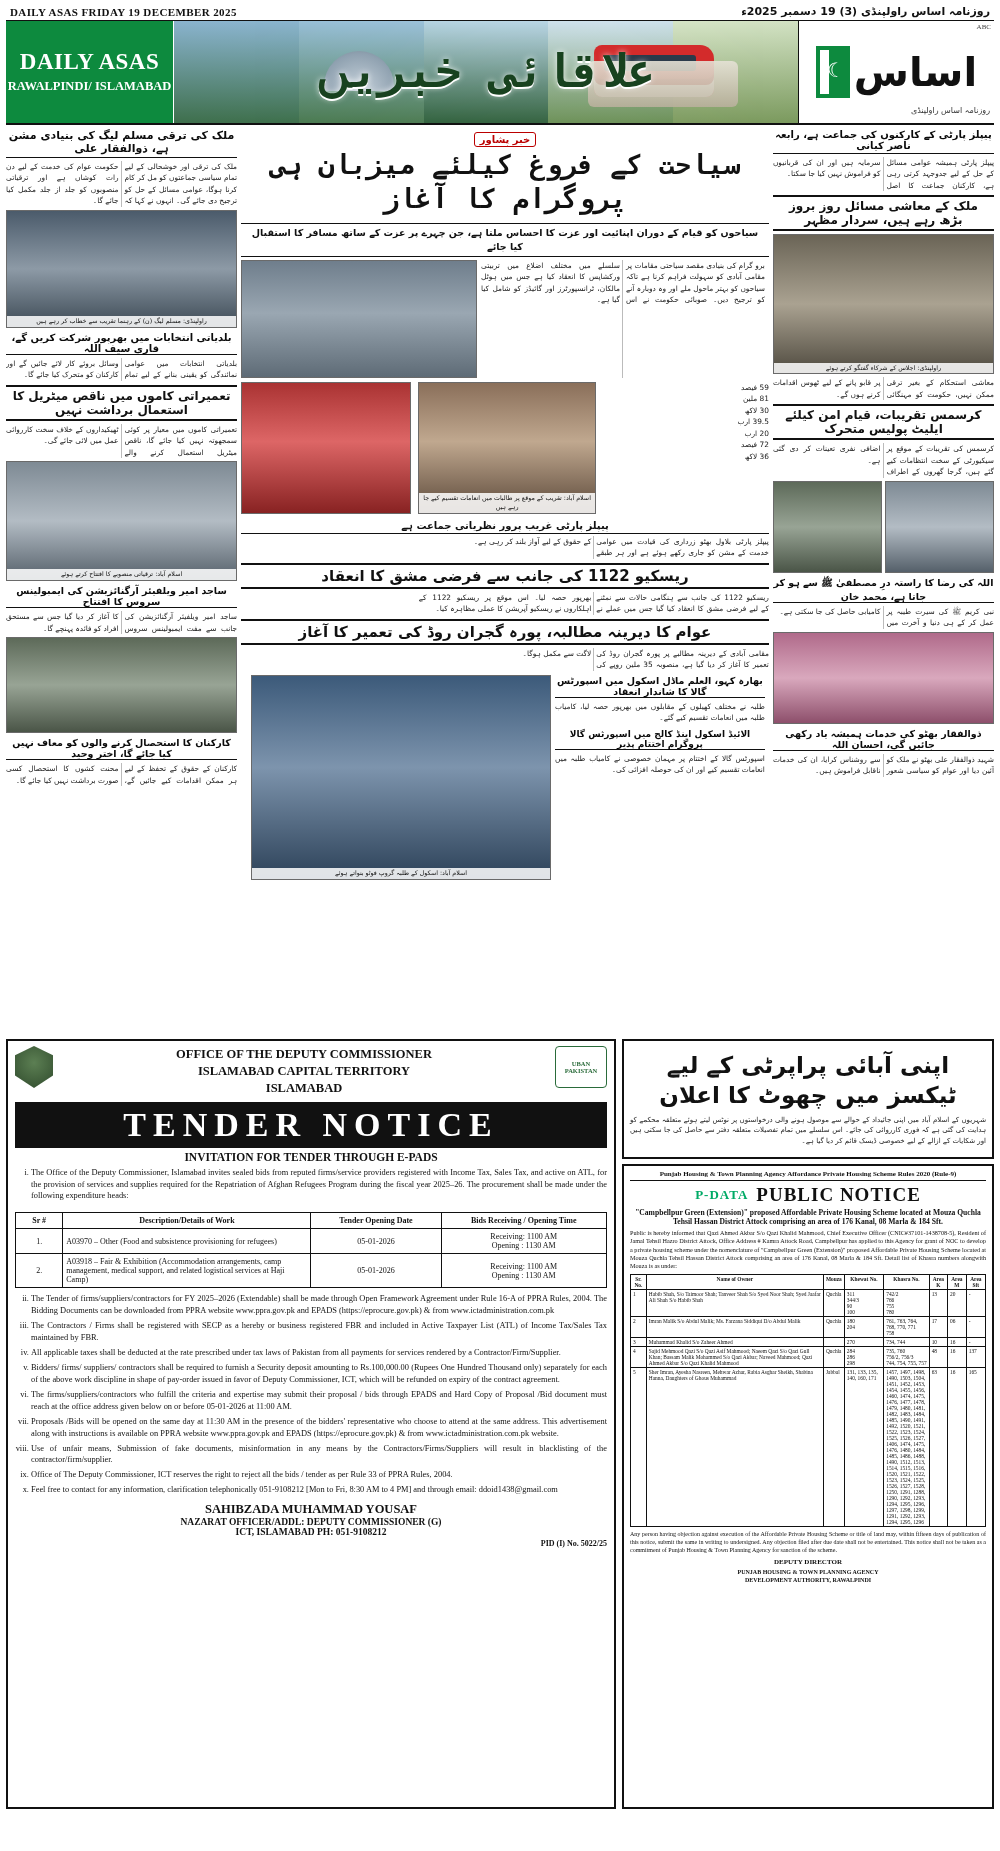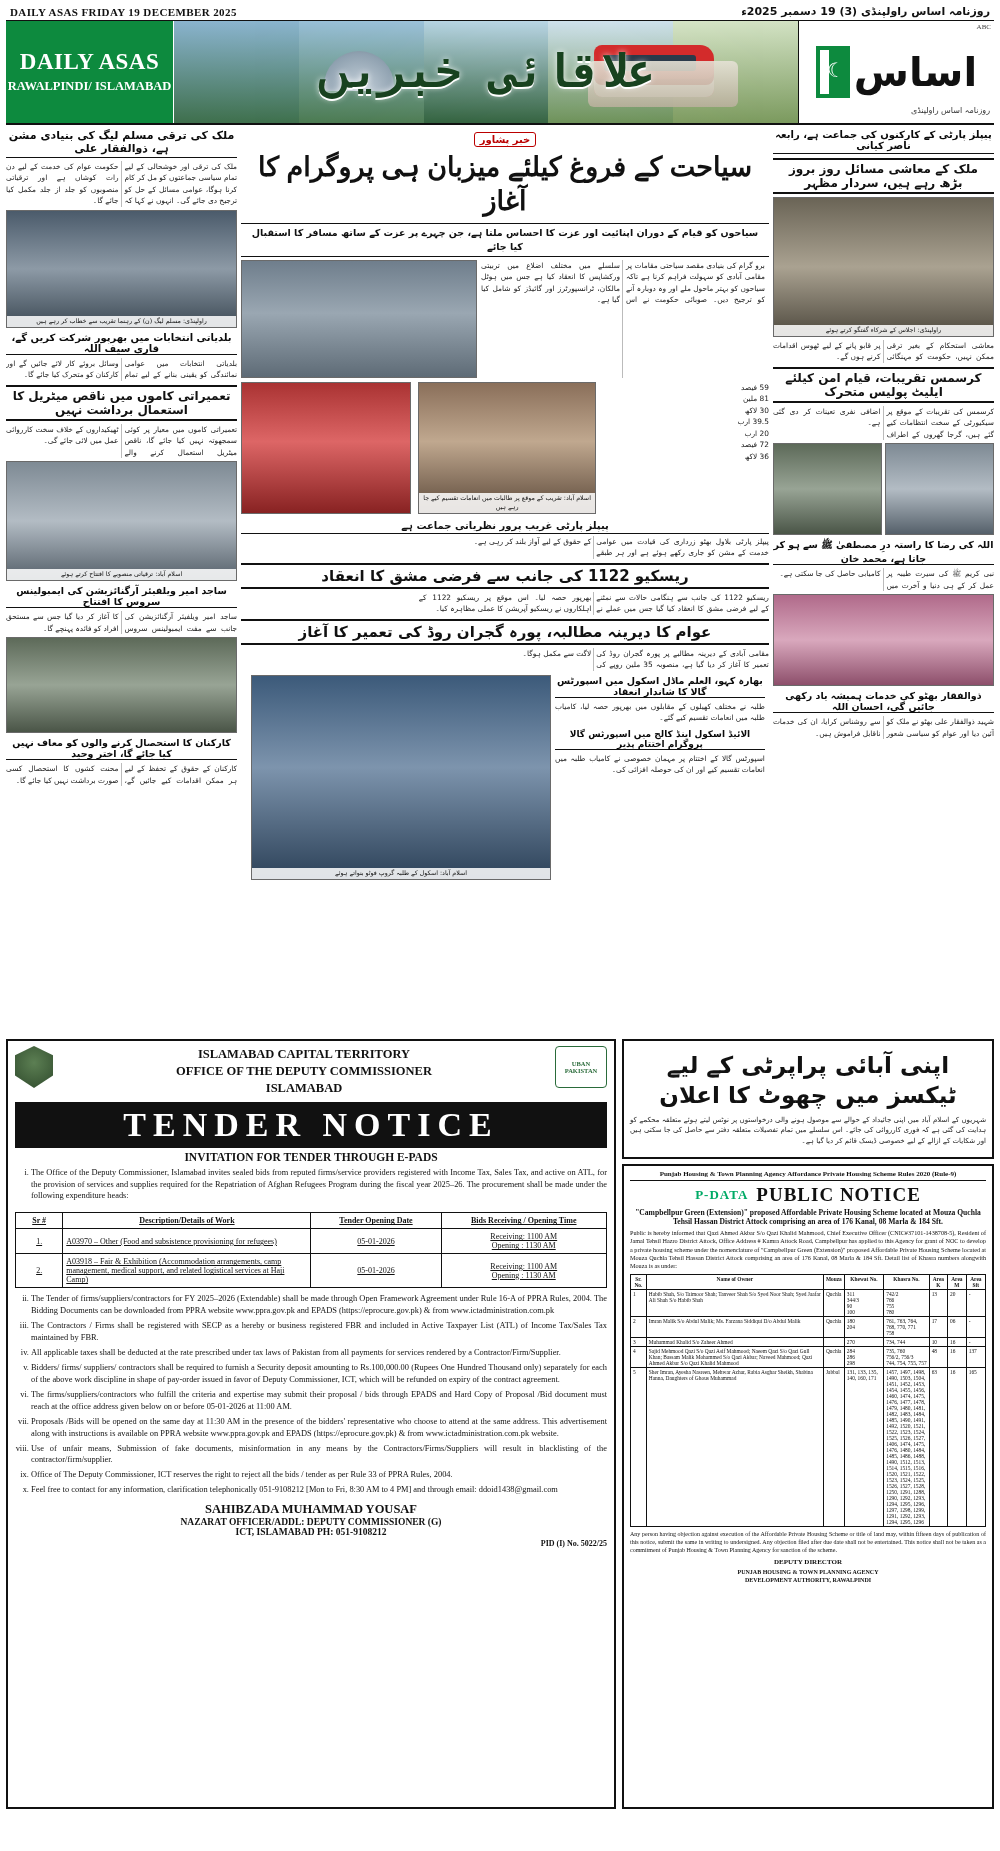--- a/index.html
+++ b/index.html
@@ -67,21 +67,21 @@
   .ur-head { font-weight:bold; color:#0b0b0b; }
 
   
   .news { display:flex; gap:4px; margin-top:4px; height:905px; }
   .col { overflow:hidden; }
   .col-right { width:232px; }       
   .col-mid   { width:530px; }
   .col-left  { width:222px; }
 
   .lead-head {
-    font-family:Liberation Sans, sans-serif; direction:rtl; text-align:center;
+    font-family:Liberation Mono, monospace; direction:rtl; text-align:center;
     font-size:27px; font-weight:bold; line-height:1.25; color:#111; padding:2px 2px 4px;
   }
   .kicker {
     font-family:"DejaVu Sans", sans-serif; direction:rtl; text-align:center;
     font-size:10px; font-weight:bold; color:#b00; border:1px solid #b00; border-radius:3px;
     display:inline-block; padding:1px 5px; margin:2px;
   }
   .sub-head { font-family:"DejaVu Sans", sans-serif; direction:rtl; text-align:center;
               font-size:9.5px; font-weight:bold; line-height:1.5; padding:2px 3px; }
 
@@ -116,21 +116,21 @@
   .ad-right { width:372px; display:flex; flex-direction:column; gap:5px; }
 
   .ad-head { text-align:center; font-weight:bold; font-size:12.5px; line-height:1.35; }
   .tender-title {
     text-align:center; font-weight:bold; font-size:34px; letter-spacing:7px;
     background:#111; color:#fff; padding:4px 0; margin:5px 0 3px;
   }
   .invite { text-align:center; font-weight:bold; font-size:11.5px; margin-bottom:4px; }
   .ad-left ol { margin:0; padding-left:16px; }
   .ad-left li { font-size:8.4px; line-height:1.42; margin-bottom:3px; text-align:justify; }
-  table.tender { width:100%; border-collapse:collapse; margin:10px 0 5px;text-decoration:underline; }
+  table.tender { width:100%; border-collapse:collapse; margin:10px 0 5px; }
   table.tender th, table.tender td { border:1px solid #111; font-size:8px; padding:3px 3px; text-align:center; vertical-align:middle; }
   table.tender th { font-weight:bold; }
   table.tender td.desc { text-align:left; }
   .sign { text-align:center; margin-top:6px; }
   .sign .n1 { font-weight:bold; font-size:12.5px; }
   .sign .n2 { font-weight:bold; font-size:9.5px; }
   .sign .n3 { font-weight:bold; font-size:9.5px; }
   .pid { text-align:right; font-size:8px; font-weight:bold; margin-top:2px; }
   .gov-logos { display:flex; justify-content:space-between; align-items:flex-start; }
   .emblem { width:38px; height:42px; background:radial-gradient(circle at 50% 40%, #5c7f53, #2f4a2c);
@@ -257,20 +257,21 @@
           <div class="urdu ur-head" style="font-size:9.5px;text-align:center;border-bottom:1px solid #111;">بھارہ کہو، العلم ماڈل اسکول میں اسپورٹس گالا کا شاندار انعقاد</div>
           <div class="urdu ur-body" style="margin-top:3px;">طلبہ نے مختلف کھیلوں کے مقابلوں میں بھرپور حصہ لیا، کامیاب طلبہ میں انعامات تقسیم کیے گئے۔</div>
           <div class="urdu ur-head" style="font-size:9px;text-align:center;margin-top:5px;border-bottom:1px solid #111;">الائیڈ اسکول اینڈ کالج میں اسپورٹس گالا پروگرام اختتام پذیر</div>
           <div class="urdu ur-body" style="margin-top:3px;">اسپورٹس گالا کے اختتام پر مہمان خصوصی نے کامیاب طلبہ میں انعامات تقسیم کیے اور ان کی حوصلہ افزائی کی۔</div>
         </div>
       </div>
     </div>
 
     <div class="col col-left">
       <div class="urdu ur-head" style="font-size:10px;text-align:center;border-bottom:1px solid #111;padding-bottom:2px;">پیپلز پارٹی کے کارکنوں کی جماعت ہے، رابعہ ناصر کیانی</div>
+      <div class="urdu ur-body two-col" style="margin-top:3px;">پیپلز پارٹی ہمیشہ عوامی مسائل کے حل کے لیے جدوجہد کرتی رہی ہے، کارکنان جماعت کا اصل سرمایہ ہیں اور ان کی قربانیوں کو فراموش نہیں کیا جا سکتا۔</div>
 
       <div class="band-head sm">ملک کے معاشی مسائل روز بروز بڑھ رہے ہیں، سردار مظہر</div>
       <div class="photo p-hall" style="height:140px;">
         <div class="cap urdu">راولپنڈی: اجلاس کے شرکاء گفتگو کرتے ہوئے</div>
       </div>
       <div class="urdu ur-body two-col" style="margin-top:3px;">معاشی استحکام کے بغیر ترقی ممکن نہیں، حکومت کو مہنگائی پر قابو پانے کے لیے ٹھوس اقدامات کرنے ہوں گے۔</div>
 
       <div class="band-head sm">کرسمس تقریبات، قیام امن کیلئے ایلیٹ پولیس متحرک</div>
       <div class="urdu ur-body two-col">کرسمس کی تقریبات کے موقع پر سیکیورٹی کے سخت انتظامات کیے گئے ہیں، گرجا گھروں کے اطراف اضافی نفری تعینات کر دی گئی ہے۔</div>
       <div class="flexrow" style="margin-top:3px;gap:3px;">
@@ -285,22 +286,22 @@
       <div class="urdu ur-body two-col" style="margin-top:3px;">شہید ذوالفقار علی بھٹو نے ملک کو آئین دیا اور عوام کو سیاسی شعور سے روشناس کرایا، ان کی خدمات ناقابل فراموش ہیں۔</div>
     </div>
   </div>
 
   <div class="ads">
 
     <div class="ad-left">
       <div class="gov-logos">
         <div class="emblem"></div>
         <div style="flex:1;">
+          <div class="ad-head">OFFICE OF THE DEPUTY COMMISSIONER</div>
           <div class="ad-head">ISLAMABAD CAPITAL TERRITORY</div>
-          <div class="ad-head">OFFICE OF THE DEPUTY COMMISSIONER</div>
           <div class="ad-head">ISLAMABAD</div>
         </div>
         <div class="uban">UBAN PAKISTAN</div>
       </div>
 
       <div class="tender-title">TENDER NOTICE</div>
       <div class="invite">INVITATION FOR TENDER THROUGH E-PADS</div>
 
       <ol type="i">
         <li>The Office of the Deputy Commissioner, Islamabad invites sealed bids from reputed firms/service providers registered with Income Tax, Sales Tax, and active on ATL, for the provision of services and supplies required for the Repatriation of Afghan Refugees Program during the fiscal year 2025–26. The procurement shall be made under the following expenditure heads:</li>

